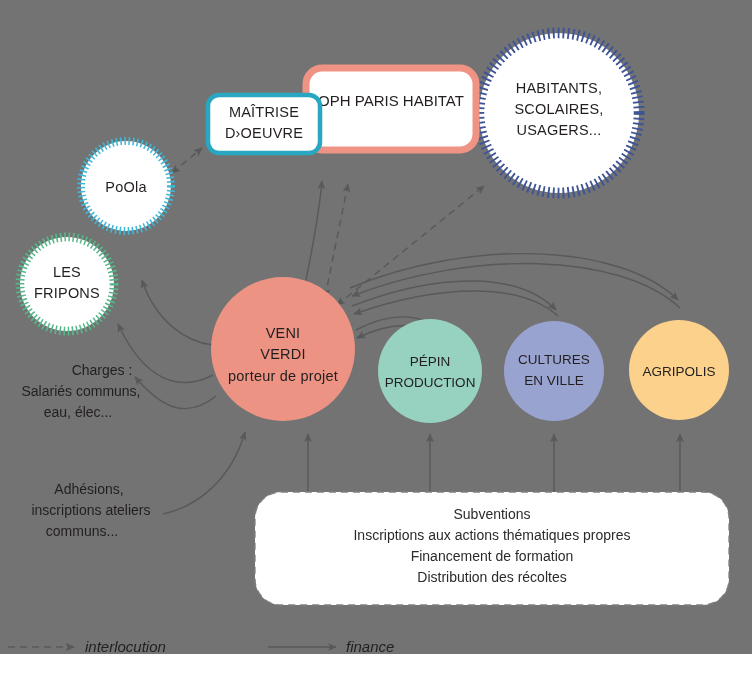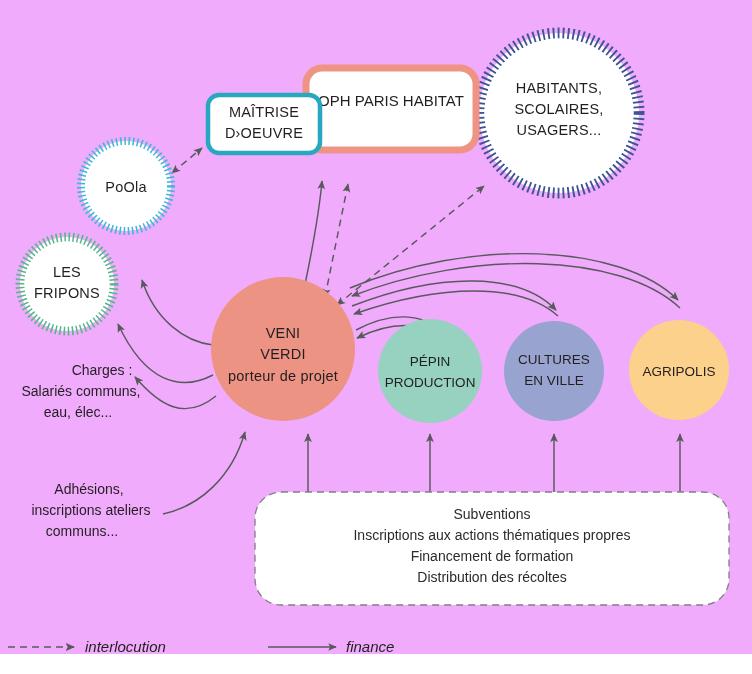--- a/index.html
+++ b/index.html
@@ -10,21 +10,21 @@
   body {
     width: 752px;
     height: 674px;
     font-family: "Liberation Sans", sans-serif;
     overflow: hidden;
   }
   #diagram-root {
     position: relative;
     width: 752px;
     height: 654px;
-    background: #f0abfc;
+    background: #737373;
     text-align: right;
   }
   svg.stage {
     position: absolute;
     top: 0;
     left: 0;
     width: 752px;
     height: 674px;
   }
   text {

